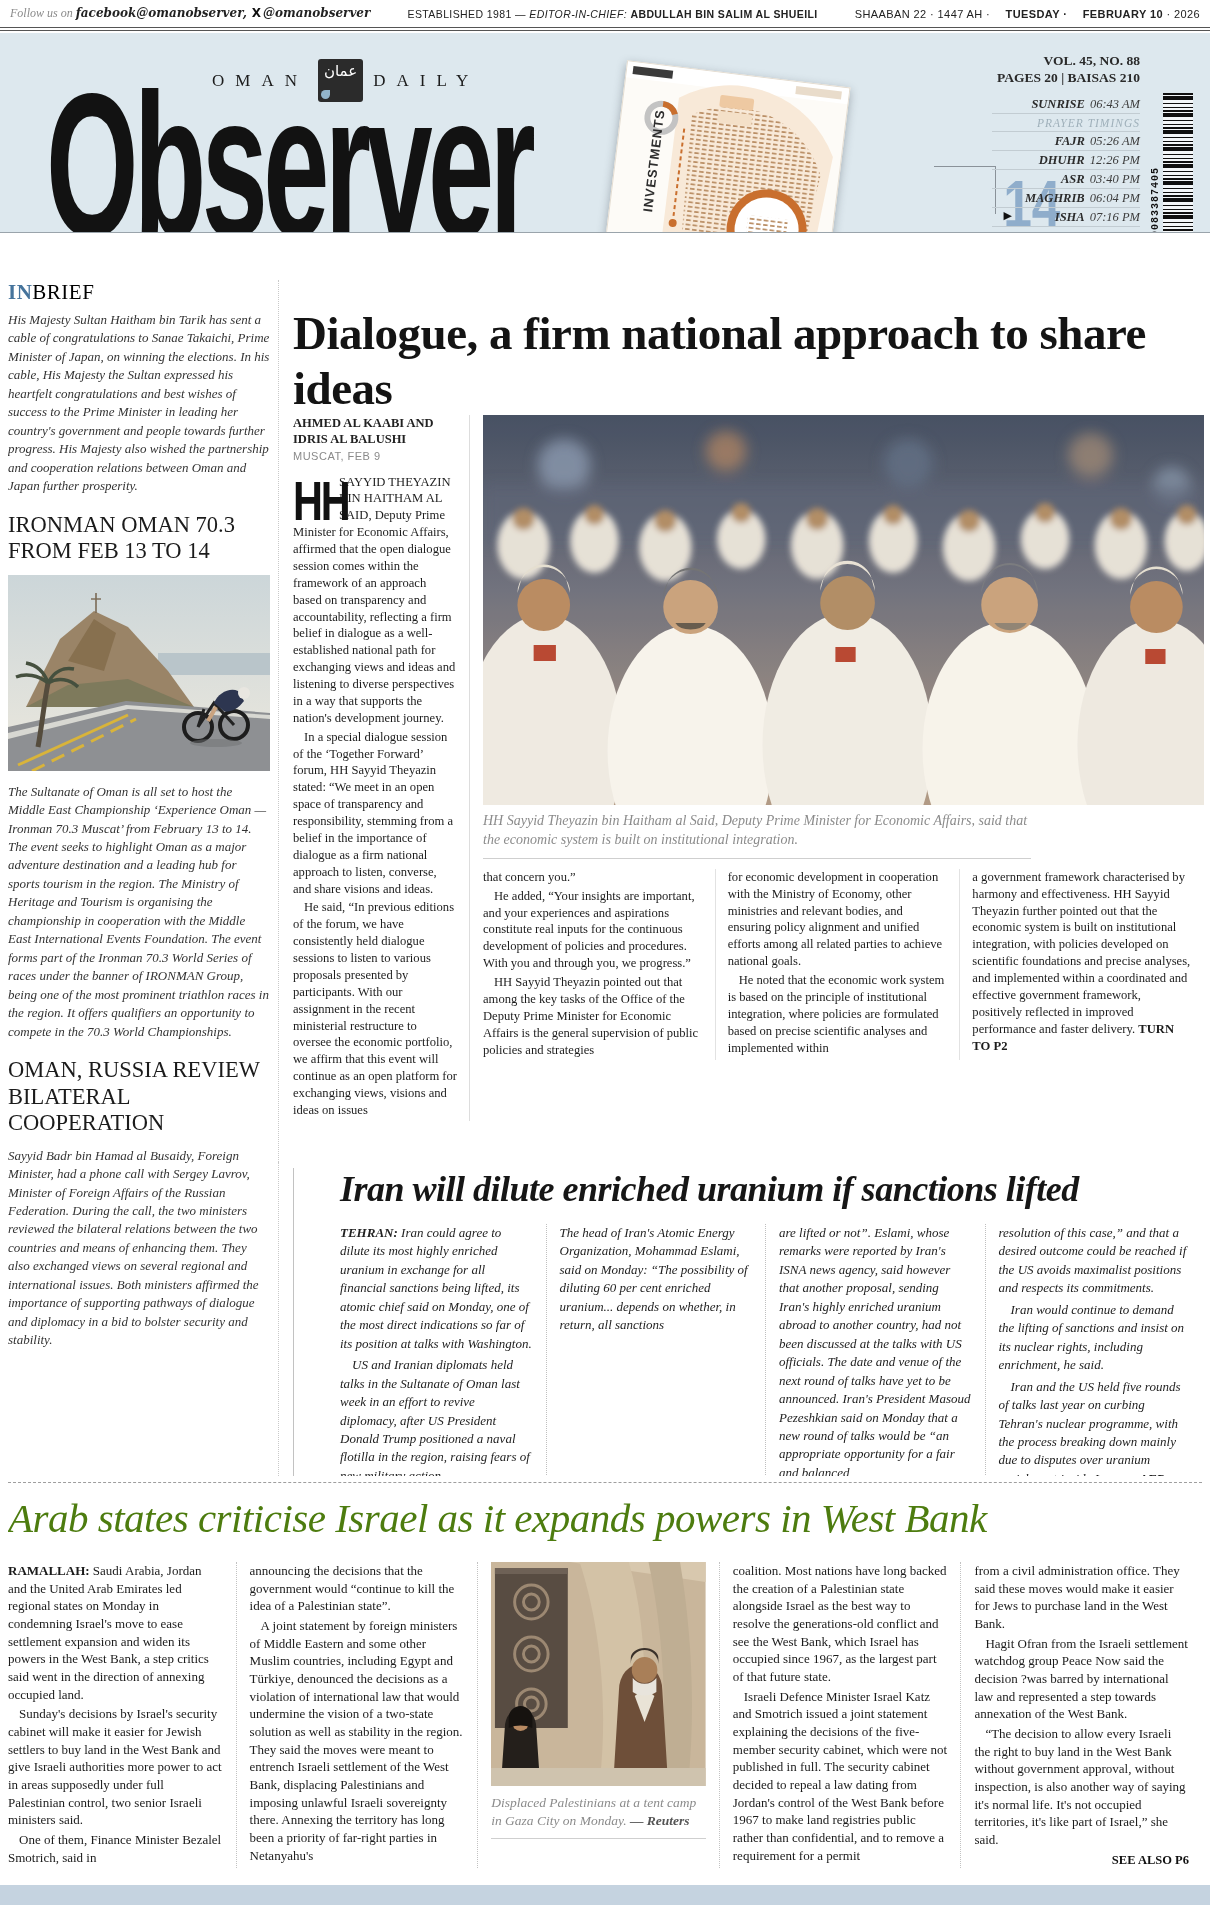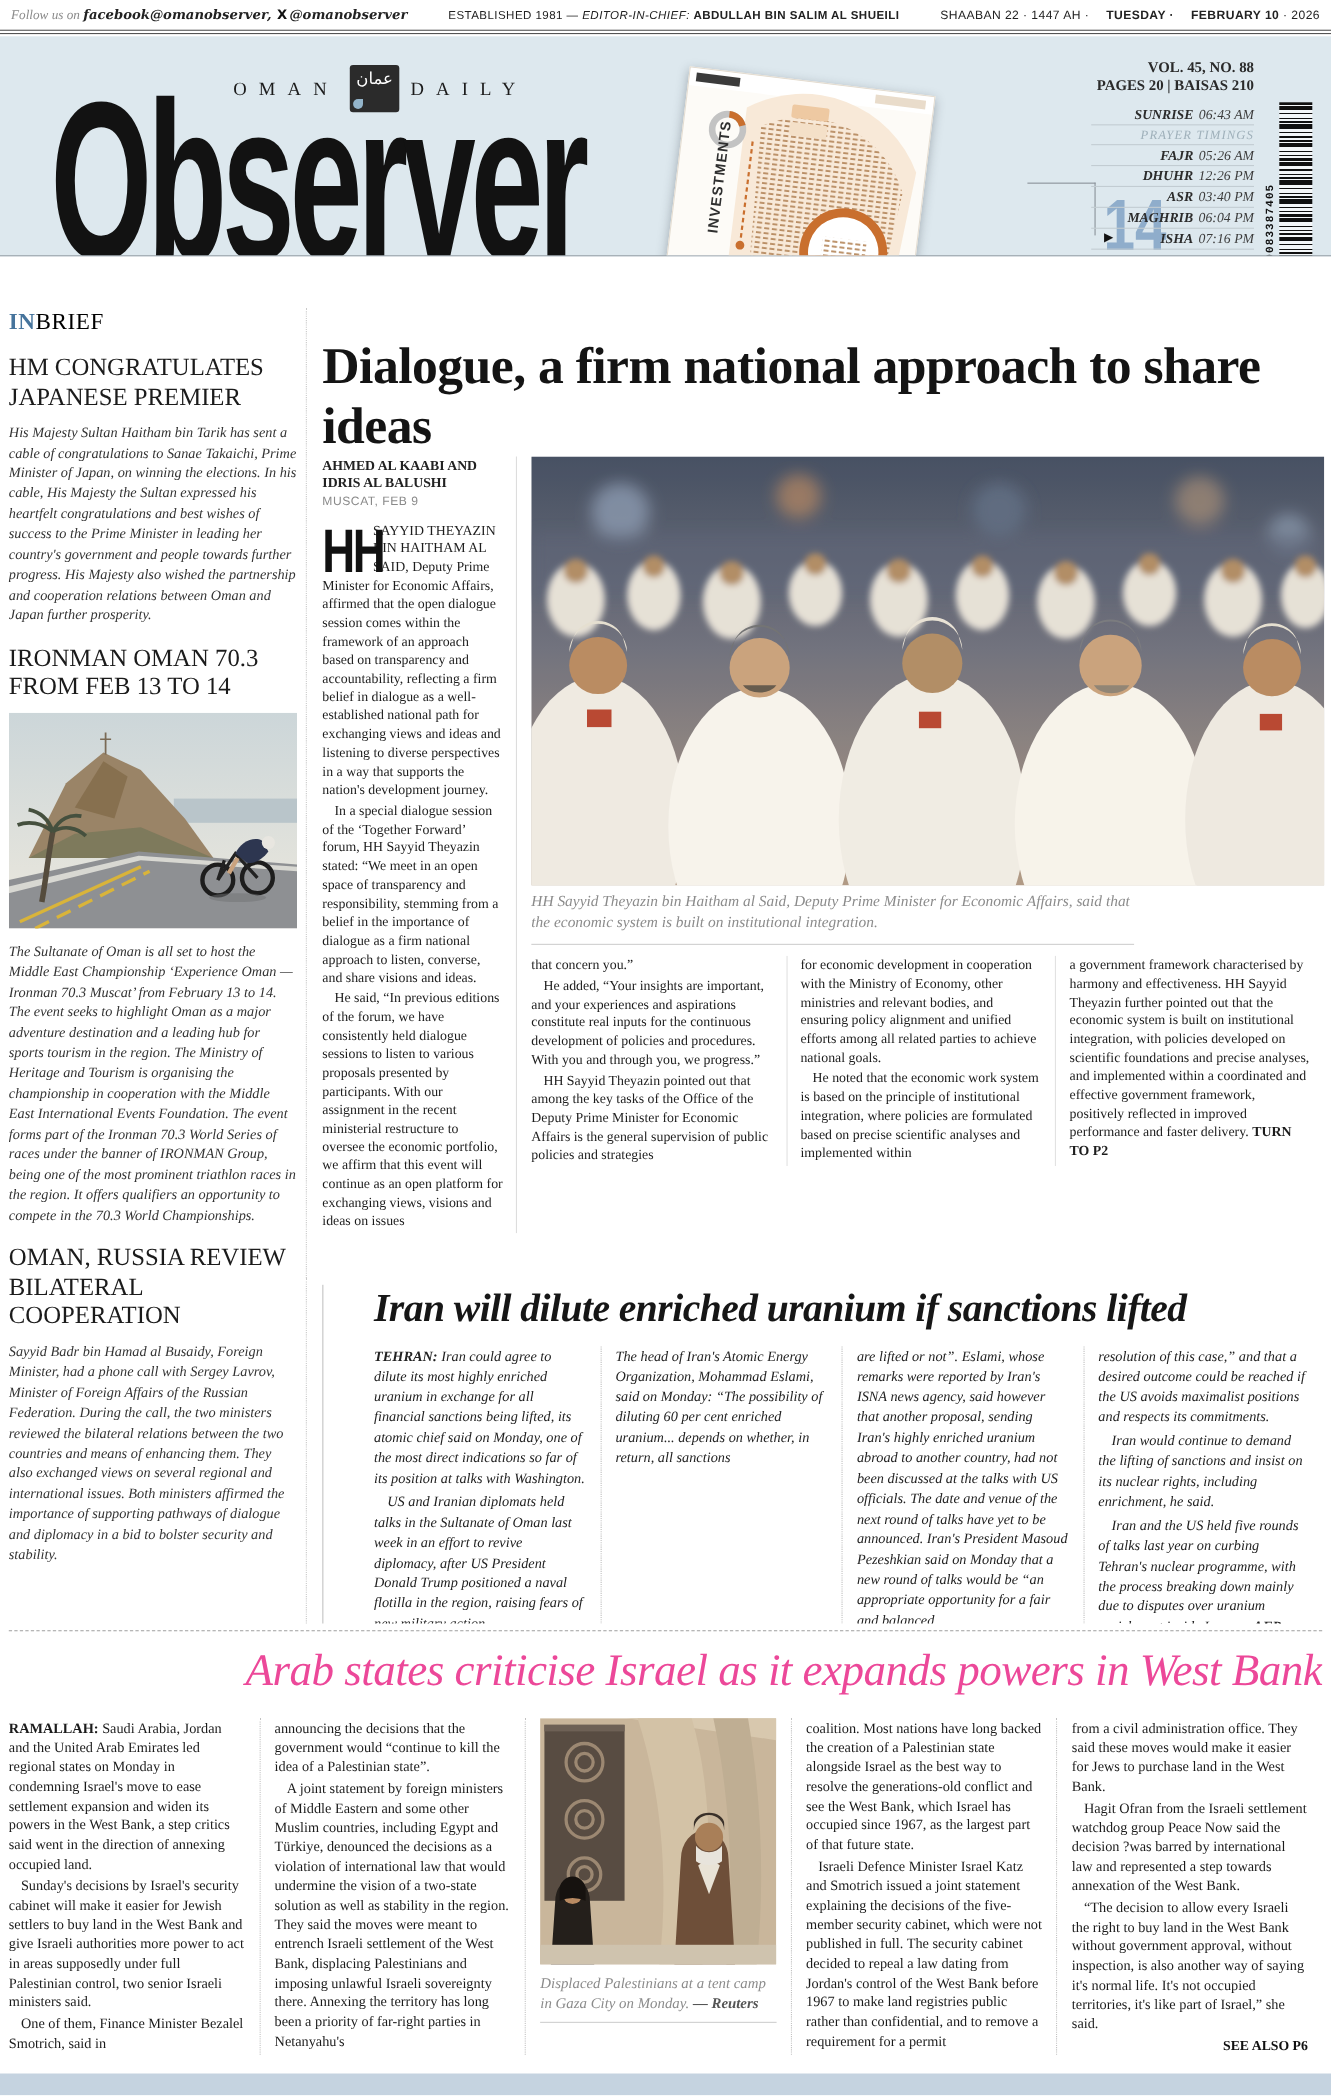--- a/index.html
+++ b/index.html
@@ -119,22 +119,22 @@
   .iran-cols { display:flex; }
   .iran-col { flex:1; padding:0 13px; border-left:1px dotted #bfbfbf; }
   .iran-col:first-child { border-left:none; padding-left:0; }
   .iran-col p { font-style:italic; font-size:13px; line-height:1.42; color:#222; margin-bottom:3px; }
   .iran-col p + p { text-indent:12px; }
   .agency { font-weight:bold; font-style:italic; }
   .wire-dateline { font-weight:bold; font-style:italic; }
   
   #wb-rule { position:absolute; left:8px; right:8px; top:1482px; border-top:1px dashed #9f9f9f; }
   #wb { position:absolute; left:8px; top:1494px; width:1194px; height:386px; overflow:hidden; }
-  .wb-headline { font-style:italic; font-weight:normal; font-size:41px; color:#ec4899;
-    text-align:right; margin-bottom:20px; letter-spacing:-.5px; }
+  .wb-headline { font-style:italic; font-weight:normal; font-size:41px; color:#4d7c0f;
+    text-align:left; margin-bottom:20px; letter-spacing:-.5px; }
   .wb-cols { display:flex; }
   .wb-col { flex:1; padding:0 13px; border-left:1px dotted #c2c2c2; }
   .wb-col:first-child { border-left:none; padding-left:0; }
   .wb-col p { font-size:13px; line-height:1.36; color:#1b1b1b; margin-bottom:2px; }
   .wb-col p + p { text-indent:11px; }
   .wb-photo { width:100%; height:224px; display:block; }
   .wb-caption { font-style:italic; font-size:13.5px; line-height:1.35; color:#8b8b8b;
     padding:6px 0 8px; border-bottom:1px solid #cfcfcf; margin-top:2px; }
   .wb-caption b { color:#555; }
   .seealso { display:block; text-align:right; font-weight:bold; font-size:12.5px; margin-top:4px; color:#111; }
@@ -235,21 +235,20 @@
       <span class="barcode-num">2010083387405</span>
       <span class="barcode"></span>
     </div>
   </div>
 
   <div id="inbrief">
     <div class="section-tag">
       <span class="in">IN</span><span class="brief">BRIEF</span>
     </div>
 
-    <h2 class="brief-title">HM CONGRATULATES JAPANESE PREMIER</h2>
     <p class="brief-body">His Majesty Sultan Haitham bin Tarik has sent a cable of congratulations to Sanae Takaichi, Prime Minister of Japan, on winning the elections. In his cable, His Majesty the Sultan expressed his heartfelt congratulations and best wishes of success to the Prime Minister in leading her country's government and people towards further progress. His Majesty also wished the partnership and cooperation relations between Oman and Japan further prosperity.</p>
 
     <h2 class="brief-title">IRONMAN OMAN 70.3 FROM FEB 13 TO 14</h2>
     <svg class="brief-photo" viewBox="0 0 262 196">
       <defs>
         <linearGradient id="sky" x1="0" y1="0" x2="0" y2="1">
           <stop offset="0" stop-color="#ccd6d9"></stop>
             <stop offset="1" stop-color="#ece8dd"></stop>
         </linearGradient>
       </defs>

